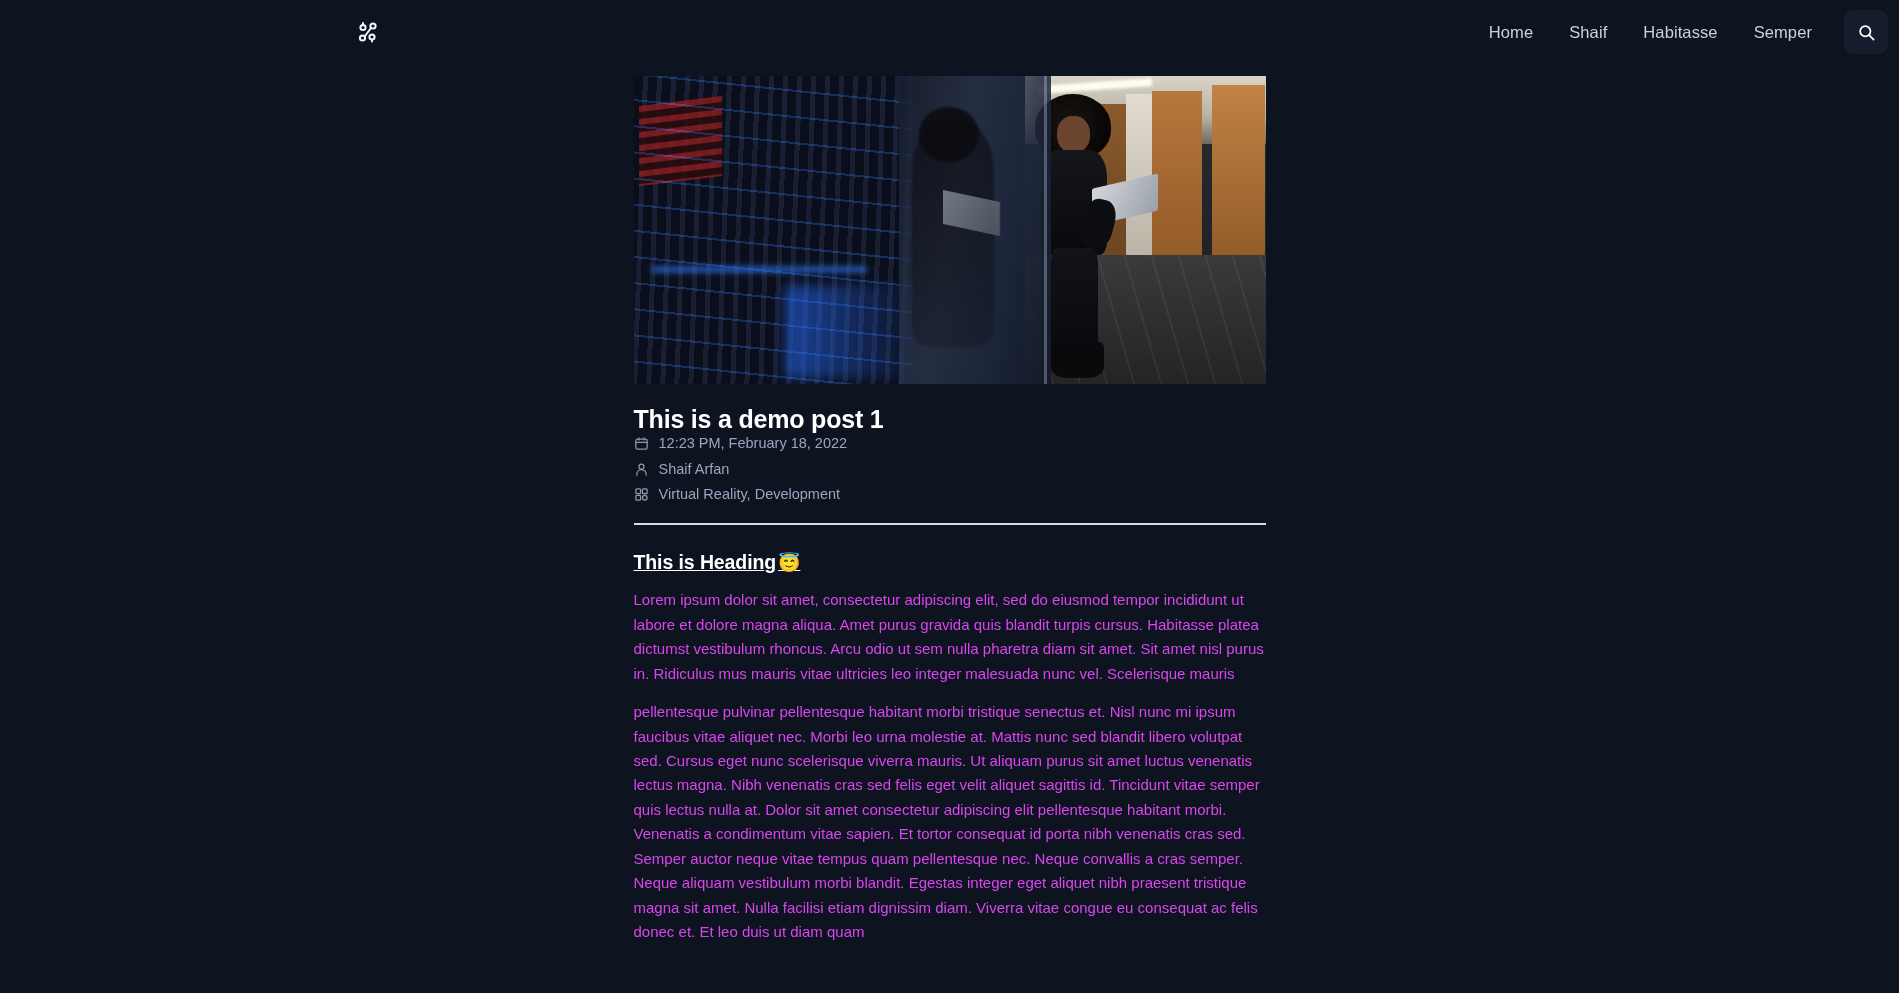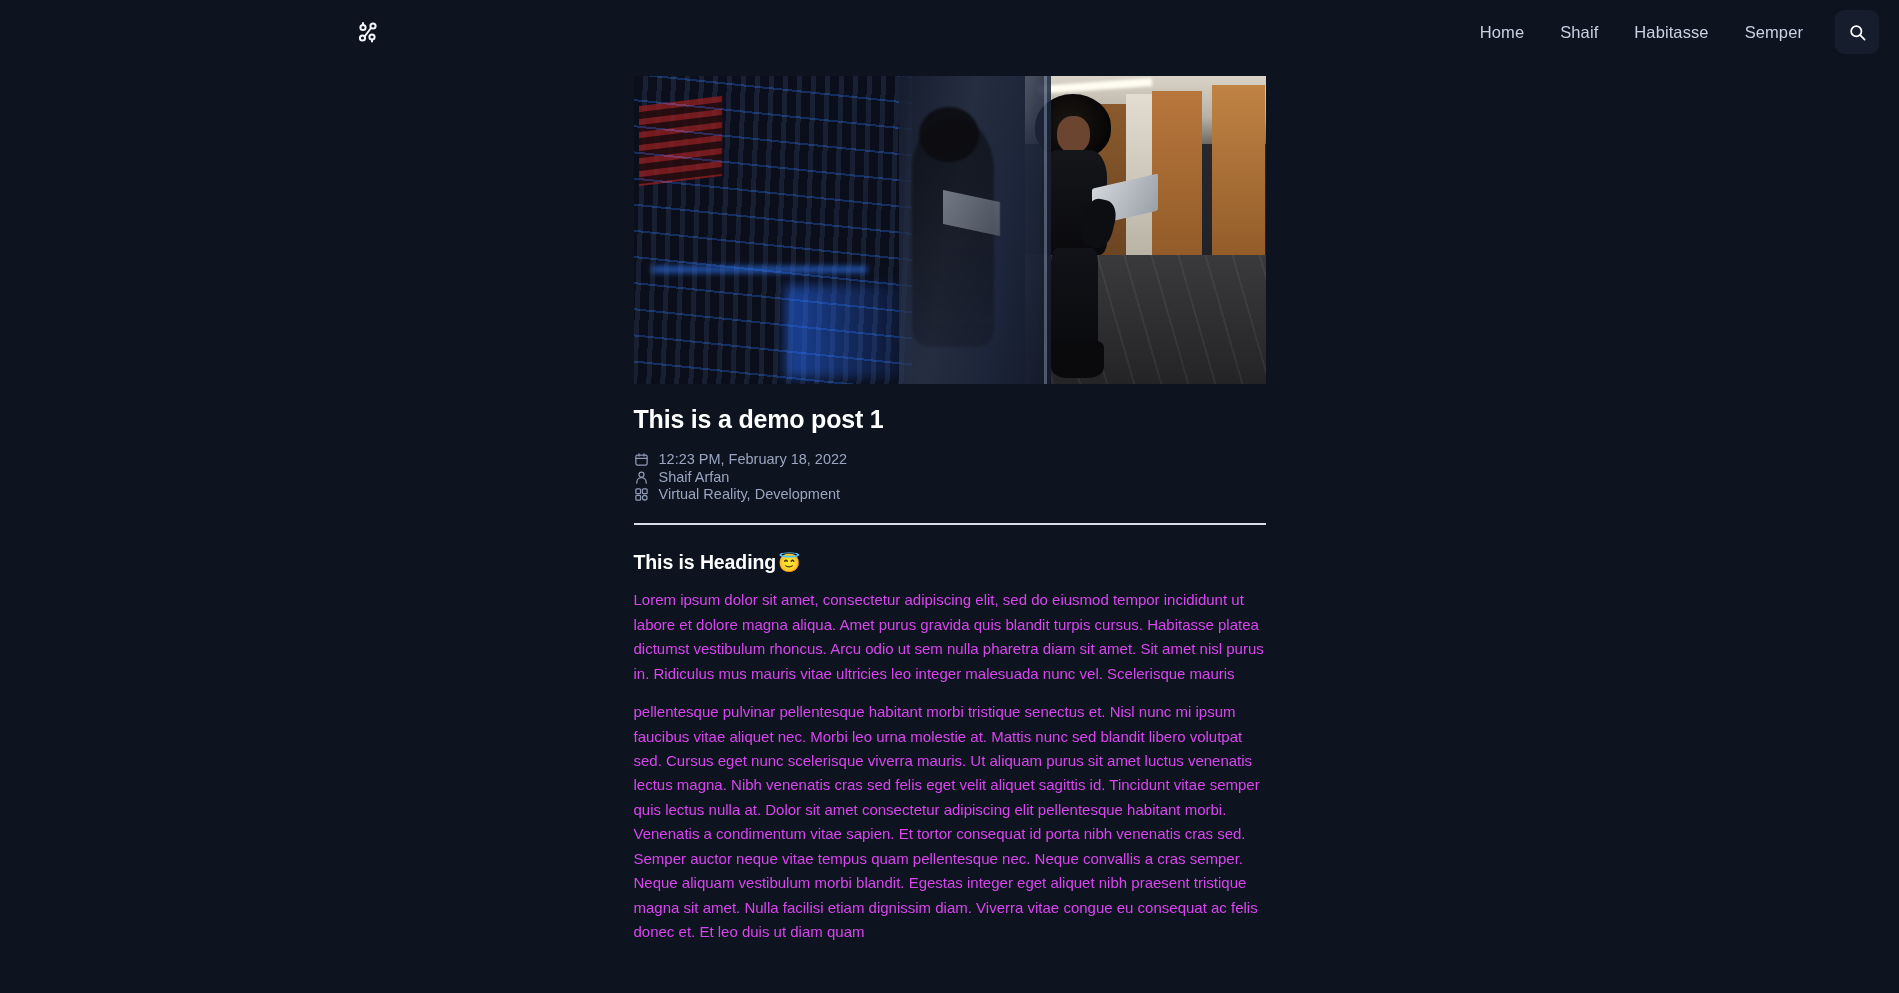--- a/index.html
+++ b/index.html
@@ -15,21 +15,21 @@
     font-family: "Liberation Sans", sans-serif;
     color: #c2cade;
     -webkit-font-smoothing: antialiased;
   }
 
   
   .site-header {
     height: 64px;
     display: flex;
     align-items: center;
-    padding: 0 20px 0 0;
+    padding: 0 11px 0 0;
     position: relative;
   }
 
   .brand {
     position: absolute;
     left: 350px;
     top: 14px;
     width: 36px;
     height: 36px;
     display: flex;
@@ -310,23 +310,23 @@
   .post-title {
     margin-top: 20px;
     font-size: 25px;
     font-weight: bold;
     color: #ffffff;
     letter-spacing: -0.2px;
     line-height: 1.25;
   }
 
   .meta-list {
-    margin-top: 16px;
     display: flex;
     flex-direction: column;
+    gap: 8px;
   }
   .meta-row {
     display: flex;
     align-items: center;
     gap: 10px;
     font-size: 14.5px;
     color: #9aa6bf;
     line-height: 1.2;
   }
   .meta-row svg { flex: none; display: block; }
@@ -341,20 +341,21 @@
   
   .post-heading {
     margin-top: 26px;
     font-size: 19.5px;
     font-weight: bold;
     color: #ffffff;
     display: flex;
     align-items: center;
     gap: 2px;
     letter-spacing: -0.1px;
+    text-decoration: underline;
   }
   .post-heading .emoji { font-size: 18px; }
 
   .post-body p {
     margin-top: 14px;
     font-size: 15px;
     line-height: 1.63;
     color: #d946ef;
   }
   .post-body p:first-child { margin-top: 14px; }

